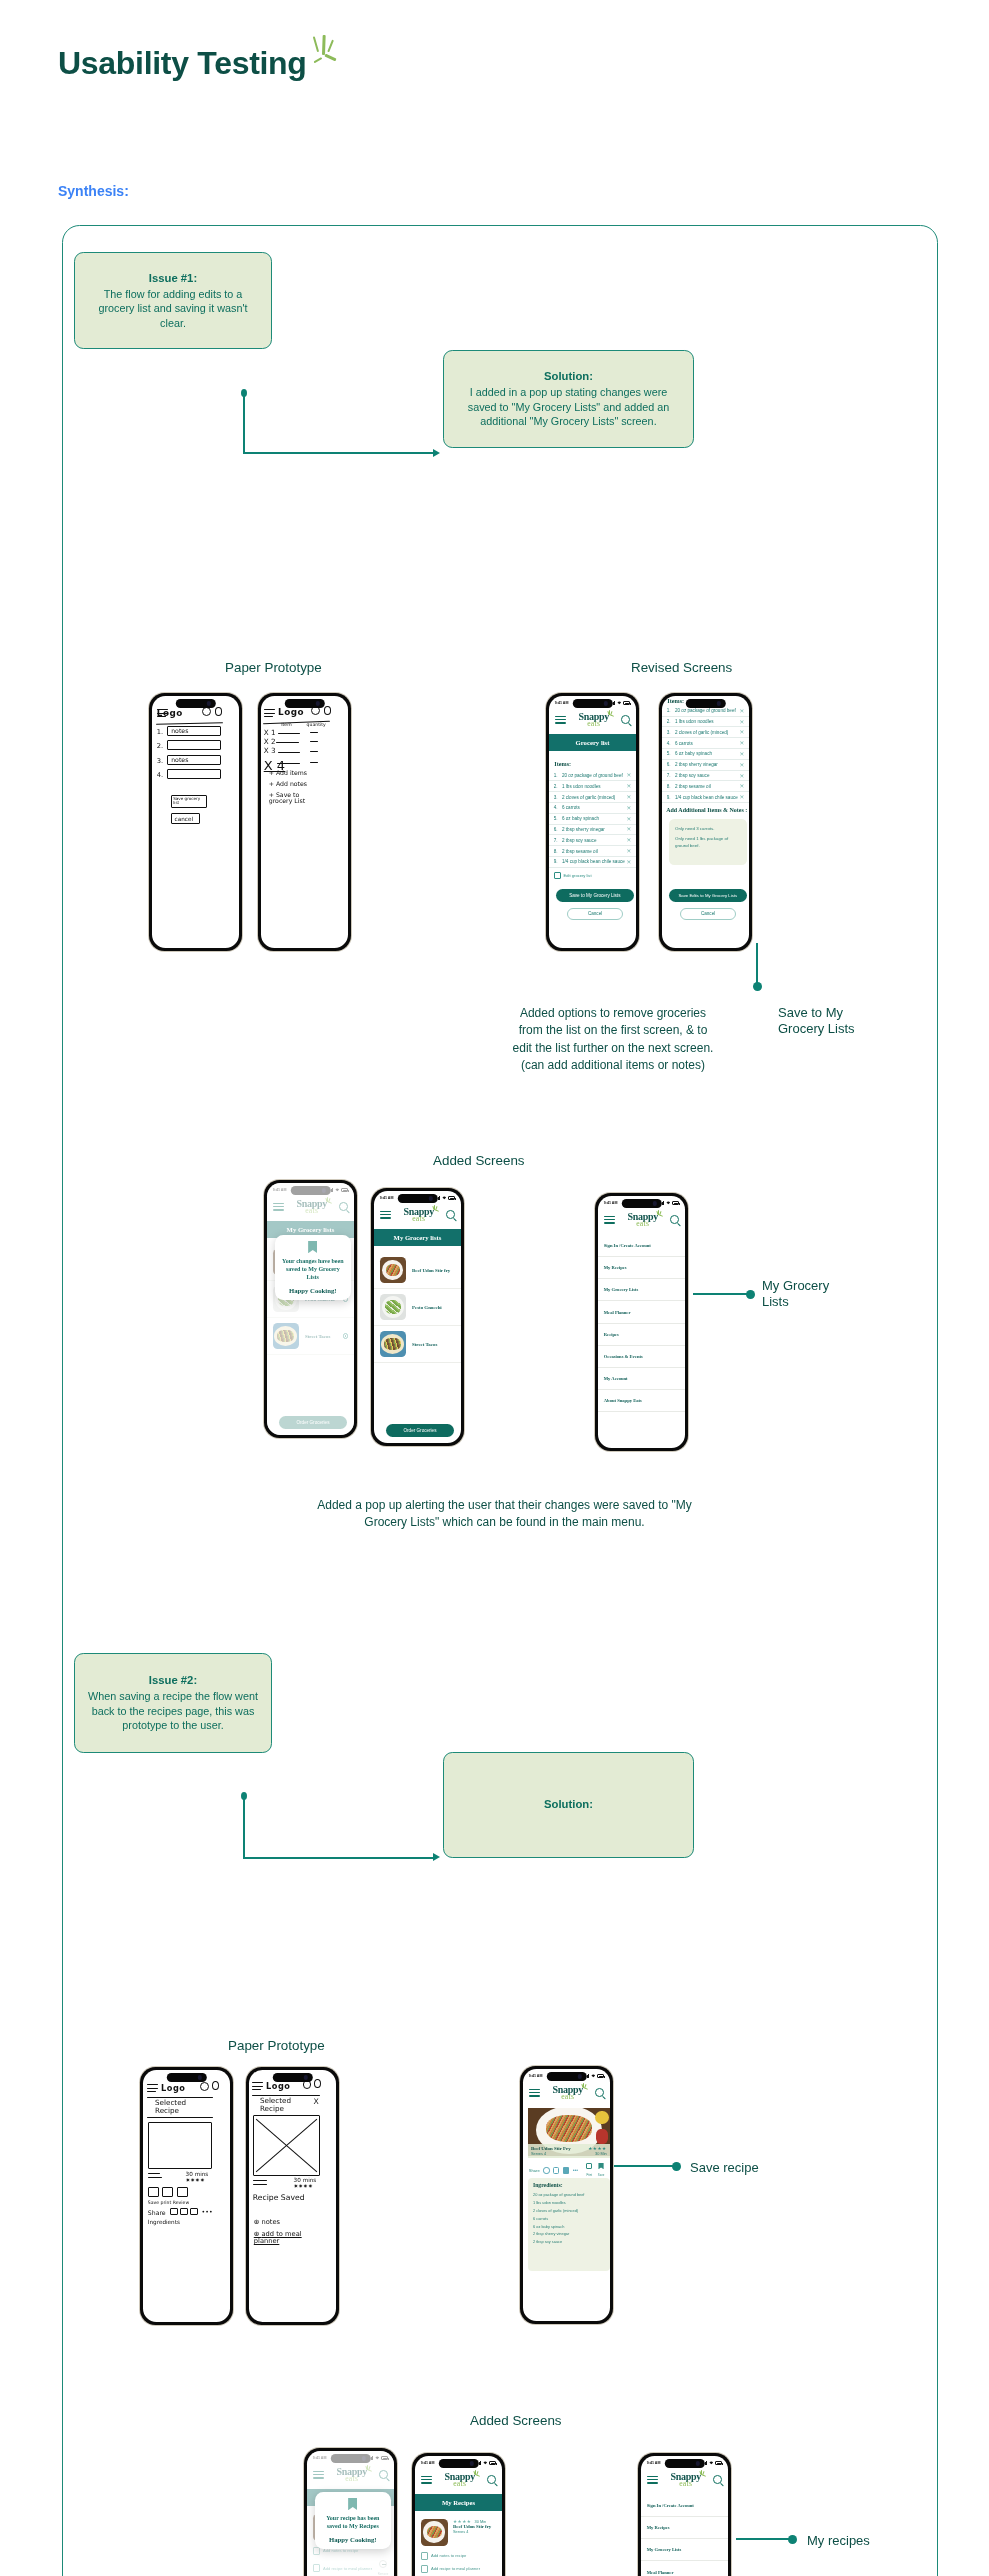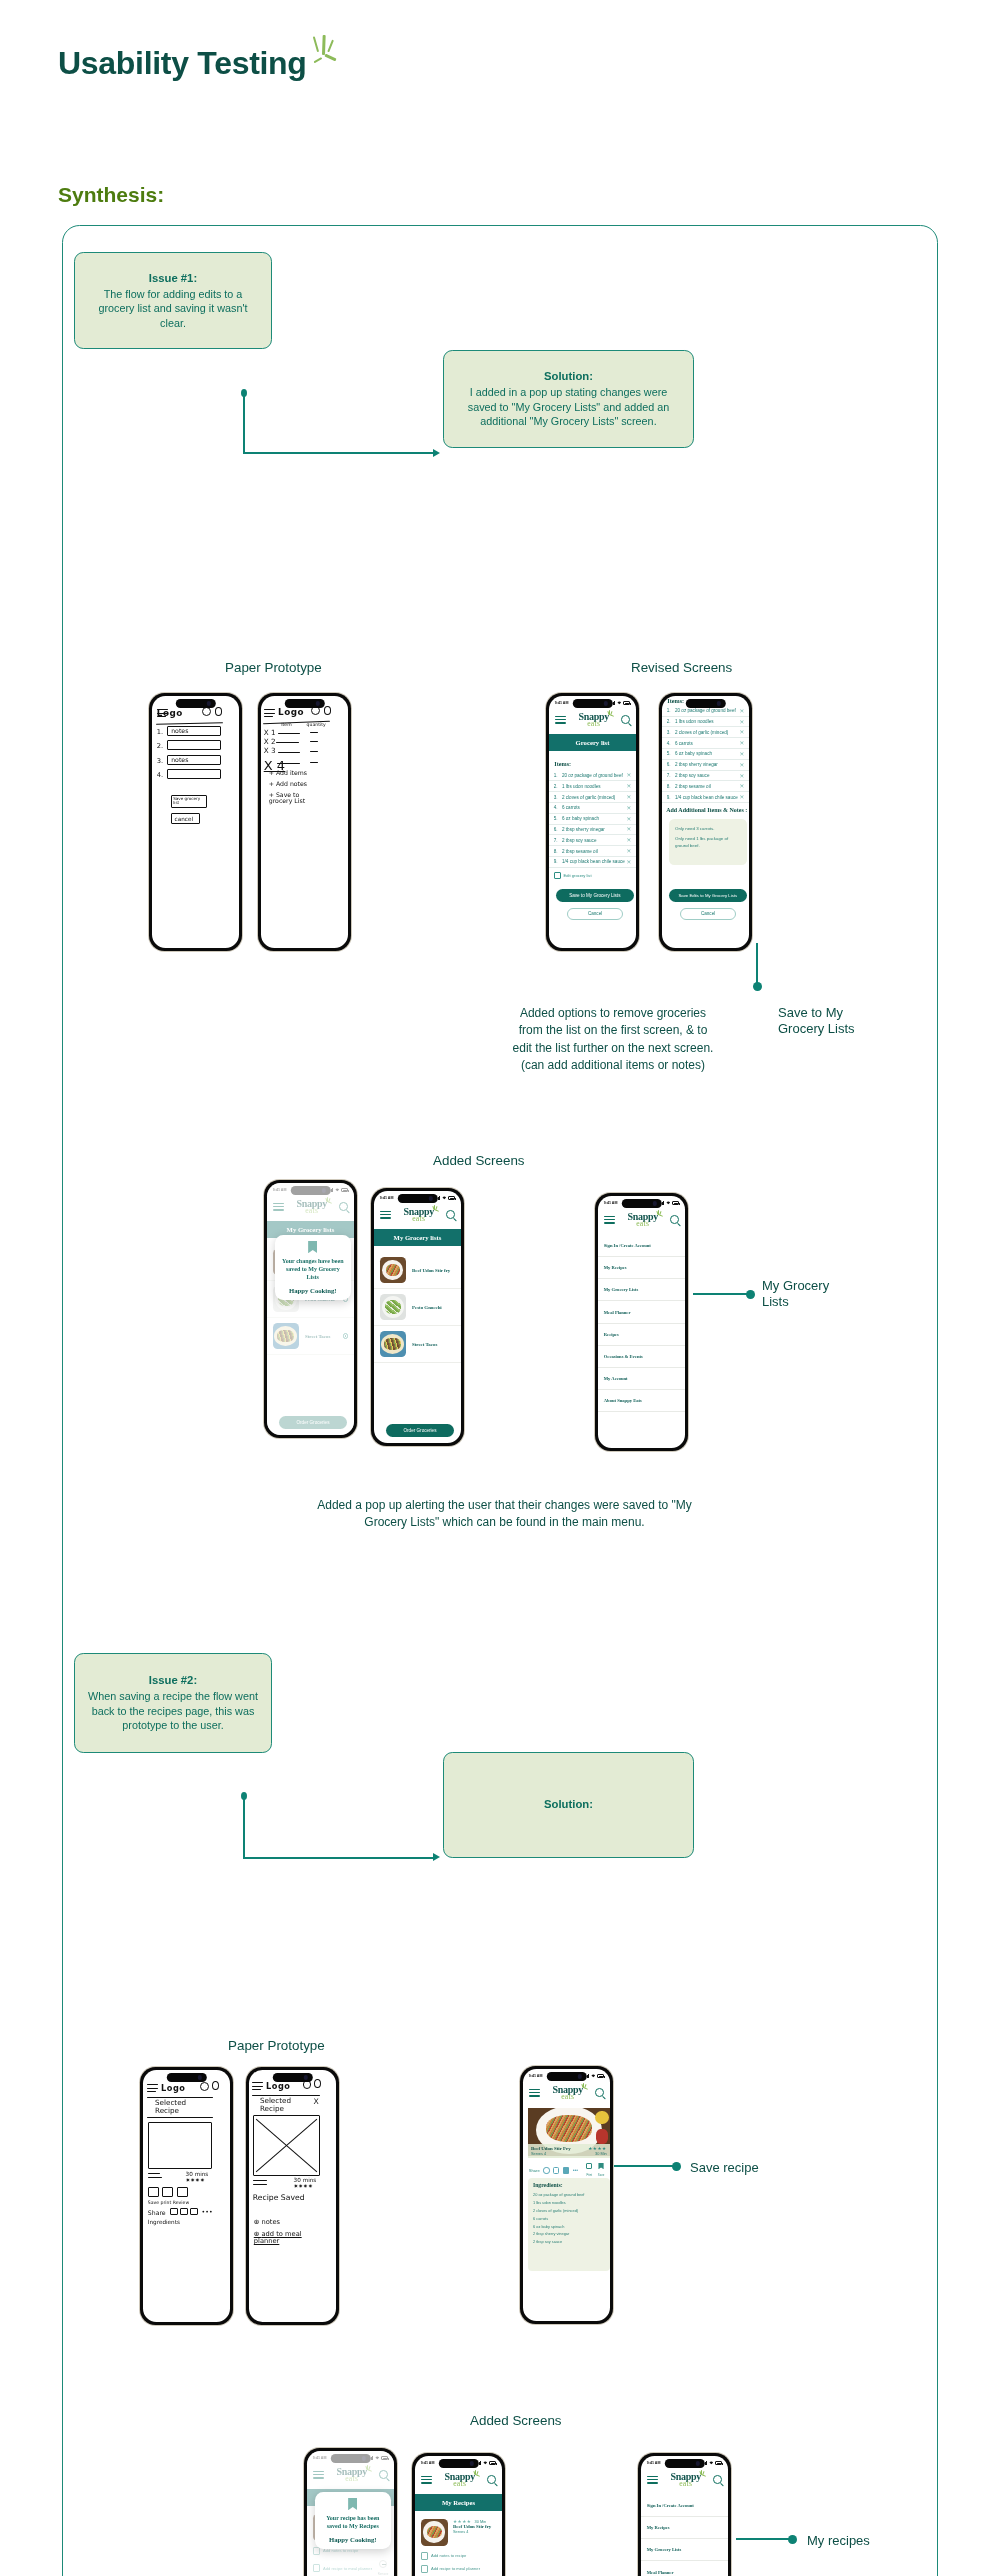--- a/index.html
+++ b/index.html
@@ -25,21 +25,21 @@
   .s3 { width: 2.1px; height: 13.4px; left: 18.5px; top: 3.1px; transform: rotate(22deg); background:#a8c97e; }
   .s4 { width: 12.4px; height: 2.6px; left: 15.5px; top: 20.6px; transform: rotate(24deg); background:#5f9c52; border-radius:1.5px; }
   .s5 { width: 9.3px; height: 2.1px; left: 5.2px; top: 23px; transform: rotate(-30deg); background:#9ac27a; border-radius:1.5px; }
 
   .intro {
     position: absolute; left: 58px; top: 155px; width: 793px;
     font-size: 13px; line-height: 1.5; color: #0d4f46; font-weight: 400;
   }
   .synthesis {
     position: absolute; left: 58px; top: 183px;
-    font-size: 21px; font-weight: 700; color: #4d7c0f; text-align: center;
+    font-size: 14px; font-weight: 700; color: #3b82f6; text-align: center;
   }
 
   
   .frame {
     position: absolute; left: 62px; top: 225px;
     width: 876px; height: 2702px;
     border: 1px solid #1d8a78; border-radius: 17.5px; background: #fff;
   }
 
   

